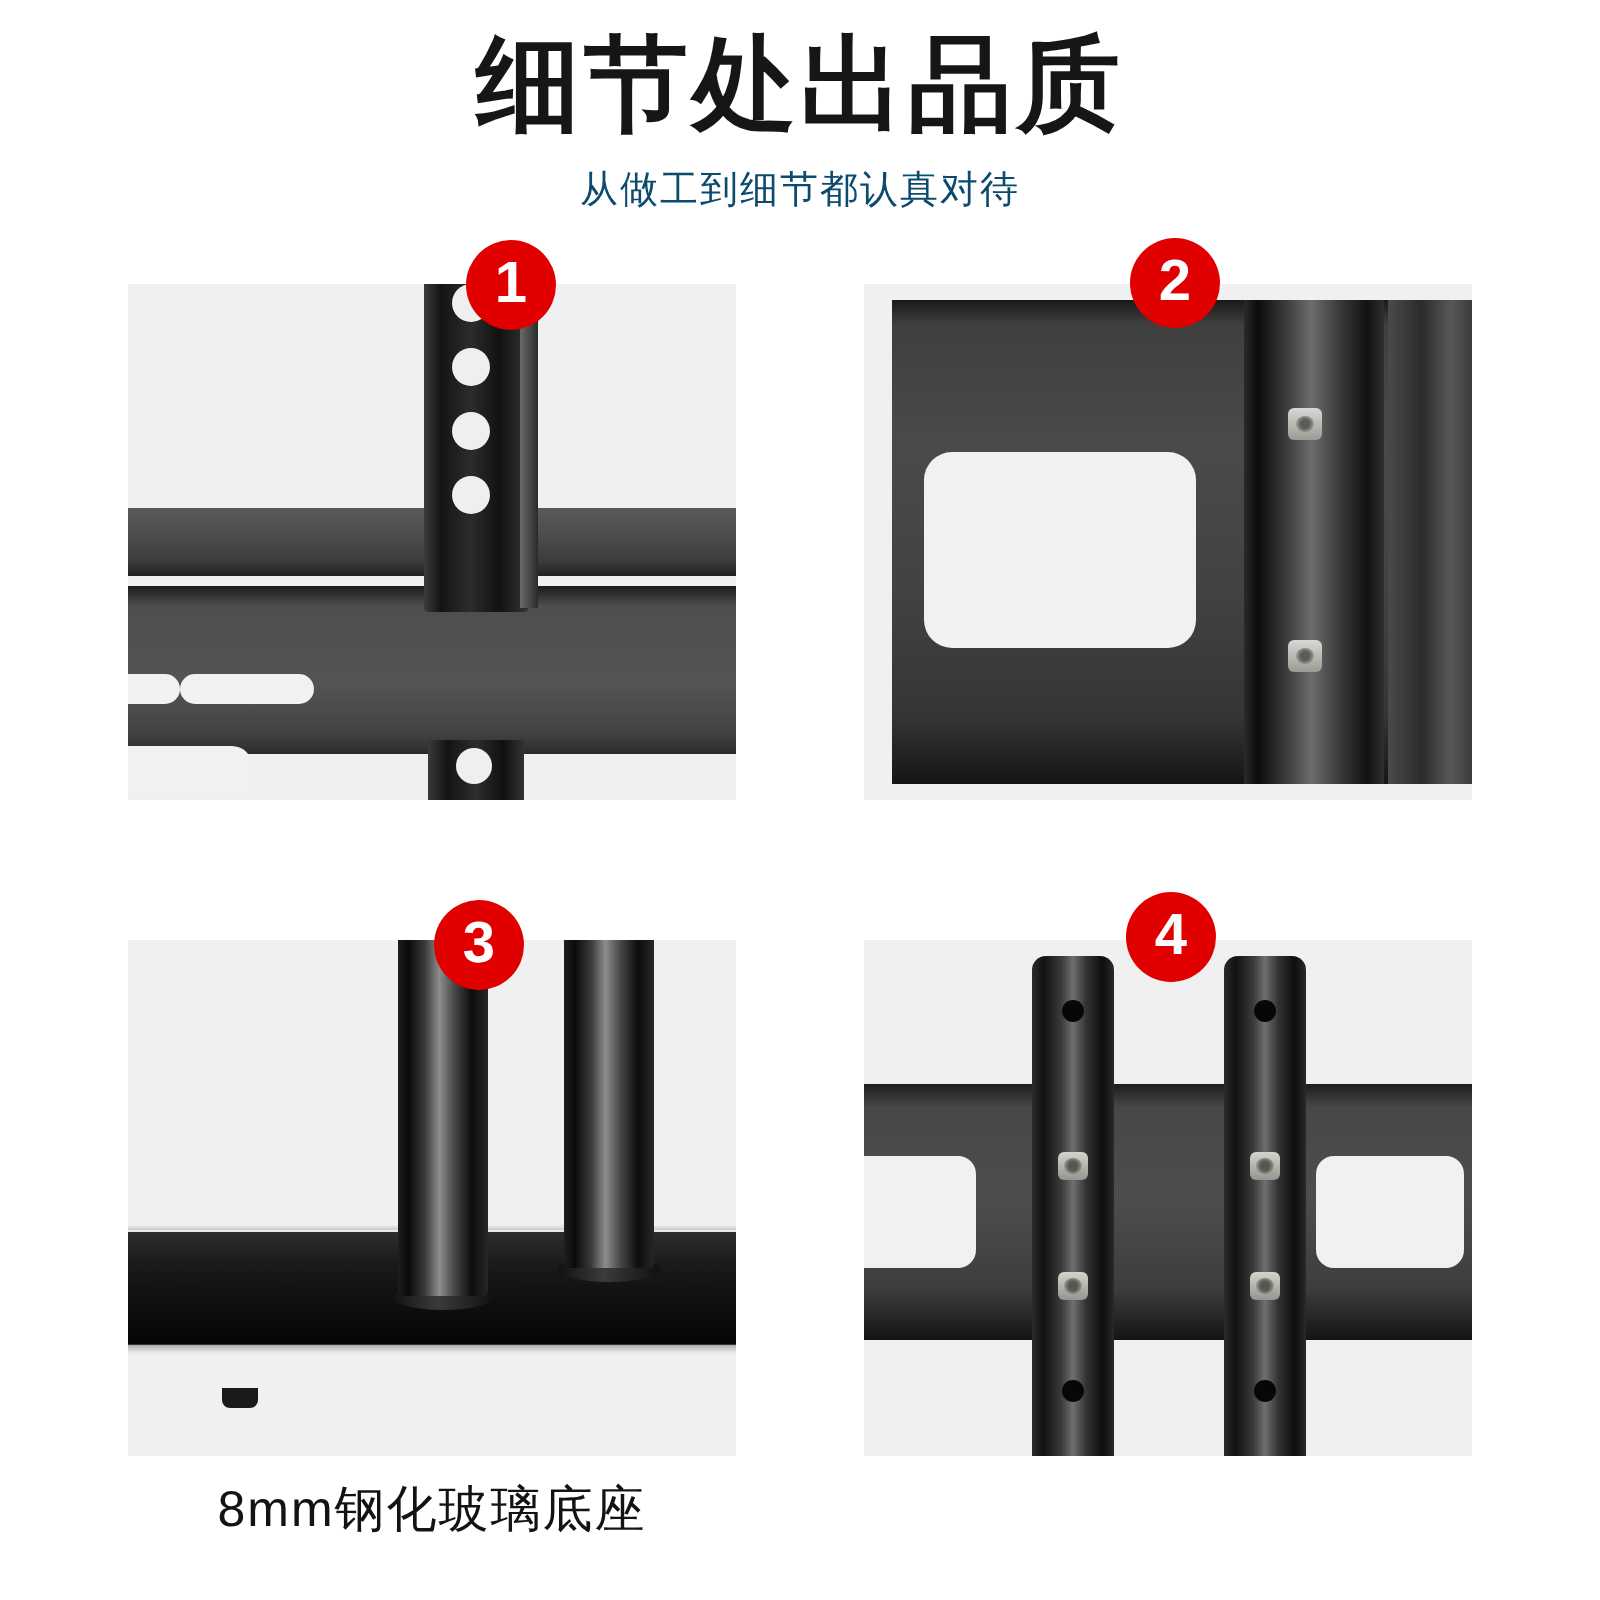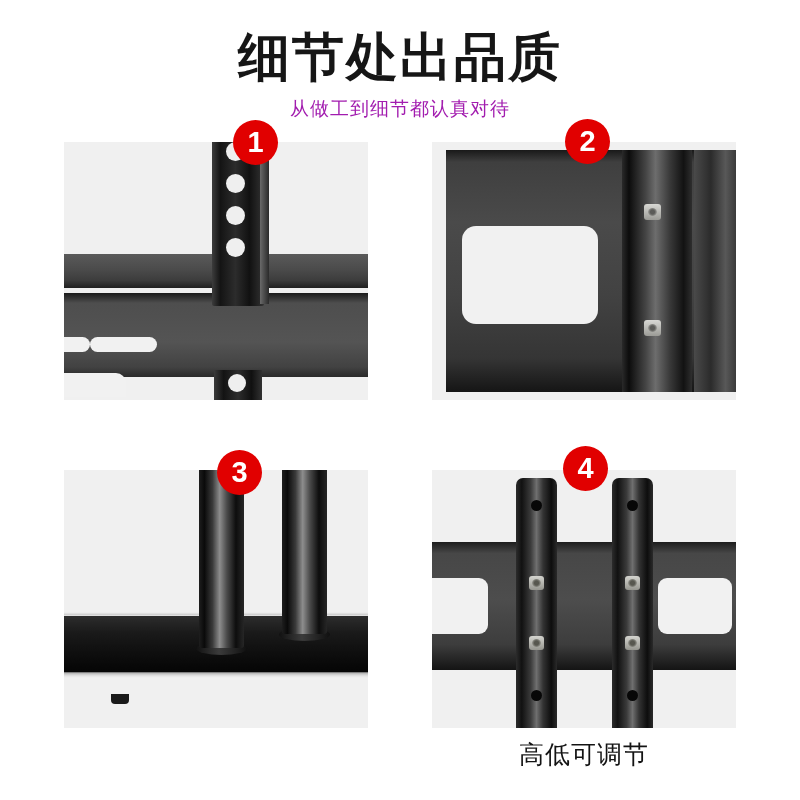--- a/index.html
+++ b/index.html
@@ -11,35 +11,35 @@
     height: 800px;
     background: #ffffff;
     font-family: "Liberation Sans", "DejaVu Sans", sans-serif;
     overflow: hidden;
     position: relative;
   }
 
   
   .header {
     width: 800px;
-    padding-top: 28px;
+    padding-top: 14px;
     text-align: center;
   }
   .main-title {
     font-size: 52px;
     font-weight: 700;
     color: #161616;
     letter-spacing: 2px;
     line-height: 1.12;
     margin: 0;
   }
   .sub-title {
     font-size: 19px;
     font-weight: 400;
-    color: #a21caf;
+    color: #0c4a6e;
     letter-spacing: 1px;
     margin: 10px 0 0 0;
   }
 
   
   .feature-grid {
     position: absolute;
     left: 0;
     top: 128px;
     width: 800px;
@@ -378,20 +378,21 @@
     <div class="photo">
       <div class="p3-glass-edge"></div>
       <div class="p3-glass"></div>
       <div class="p3-collar p3-collar-b"></div>
       <div class="p3-post p3-post-b"></div>
       <div class="p3-collar p3-collar-a"></div>
       <div class="p3-post p3-post-a"></div>
       <div class="p3-foot"></div>
     </div>
     <div class="badge badge-3">3</div>
+    <div class="caption">8mm钢化玻璃底座</div>
   </div>
 
   <div class="feature-card">
     <div class="photo">
       <div class="p4-bracket">
         <div class="p4-cut p4-cut-l"></div>
         <div class="p4-cut p4-cut-r"></div>
       </div>
       <div class="p4-post p4-post-a">
         <div class="p4-hole" style="top:22px"></div>
@@ -400,16 +401,15 @@
         <div class="p4-hole" style="top:212px"></div>
       </div>
       <div class="p4-post p4-post-b">
         <div class="p4-hole" style="top:22px"></div>
         <div class="p4-screw" style="top:98px"></div>
         <div class="p4-screw" style="top:158px"></div>
         <div class="p4-hole" style="top:212px"></div>
       </div>
     </div>
     <div class="badge badge-4">4</div>
-    <div class="caption">高低可调节</div>
   </div>
 
 </div>
 
 </body></html>

